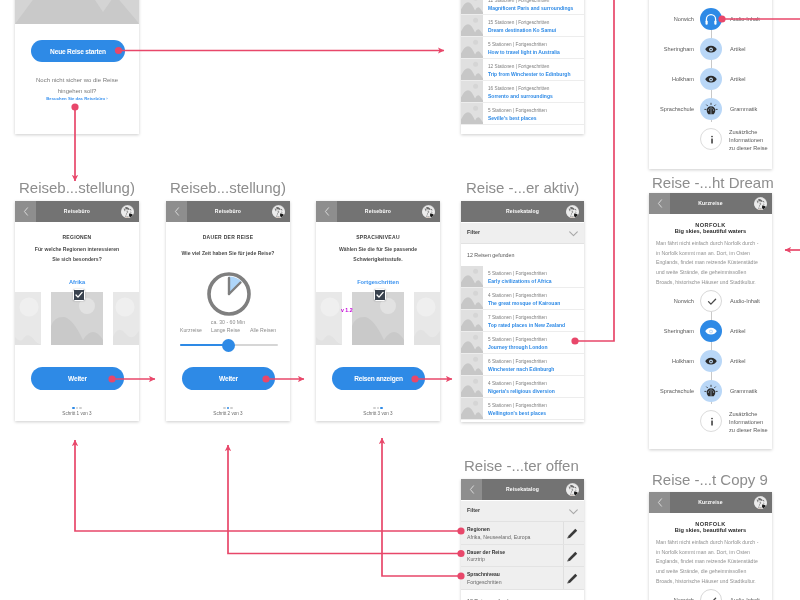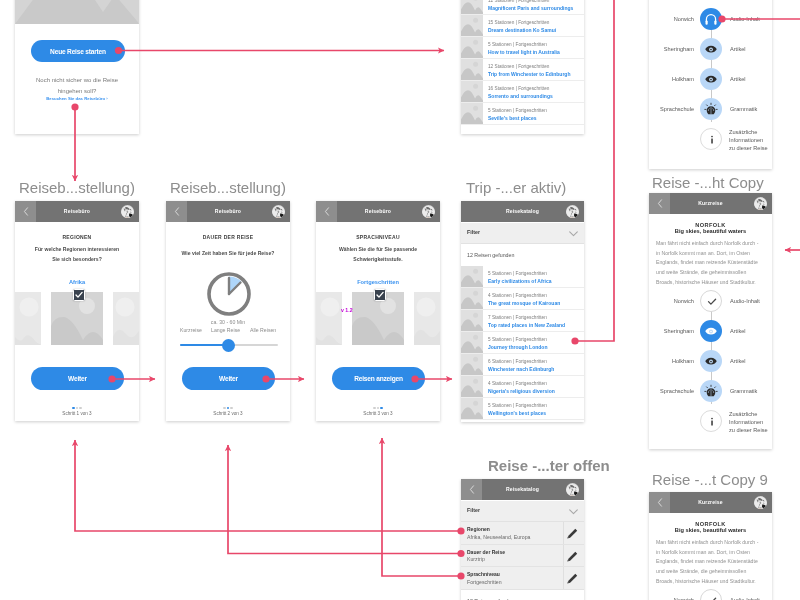--- a/index.html
+++ b/index.html
@@ -197,23 +197,23 @@
             <circle cx="9" cy="5.6" r="0.8" fill="#2e2e2e"></circle>
             <rect x="8.3" y="7.5" width="1.45" height="5.0" rx="0.35" fill="#2e2e2e"></rect>
           </svg>
         </div>
         <div class="nlabelR" style="left:80px;top:199px;line-height:7.8px;">Zusätzliche<br>Informationen<br>zu dieser Reise</div>
       </div>
   </div>
 
   <div class="ab-title" style="left:19px;top:179px;">Reiseb...stellung)</div>
   <div class="ab-title" style="left:170px;top:179px;">Reiseb...stellung)</div>
-  <div class="ab-title" style="left:466px;top:179px;">Trip -...er aktiv)</div>
-  <div class="ab-title" style="left:652px;top:174px;">Reise -...ht Copy</div>
-  <div class="ab-title" style="left:488px;top:457px;font-weight:bold;">Reise -...ter offen</div>
+  <div class="ab-title" style="left:466px;top:179px;">Reise -...er aktiv)</div>
+  <div class="ab-title" style="left:652px;top:174px;">Reise -...ht Dream</div>
+  <div class="ab-title" style="left:464px;top:457px;">Reise -...ter offen</div>
   <div class="ab-title" style="left:652px;top:471px;">Reise -...t Copy 9</div>
 
   <div class="phone" style="left:15px;top:201px;width:124px;height:220px;">
     <div class="tbar">
       <div class="back">
         <svg width="6" height="9" viewBox="0 0 6 9">
             <path d="M4.5 0.8 L1.4 4.5 L4.5 8.2" stroke="#dcdcdc" stroke-width="0.95" fill="none" stroke-linecap="round" stroke-linejoin="round"></path>
           </svg>
       </div>
       <div class="ttl">Reisebüro</div>

